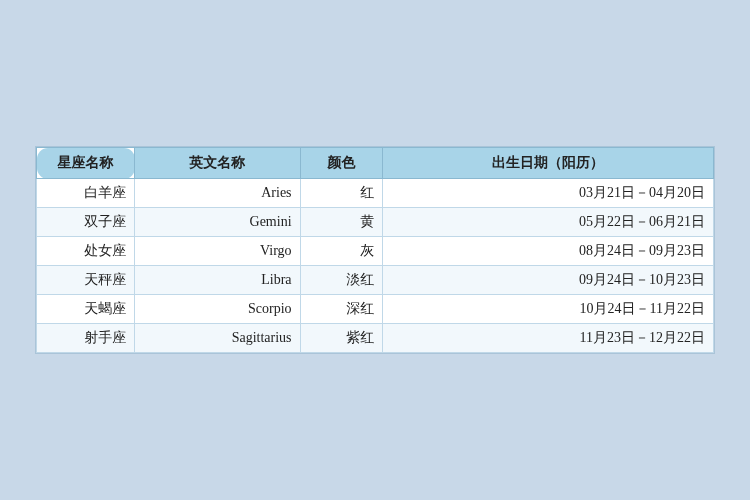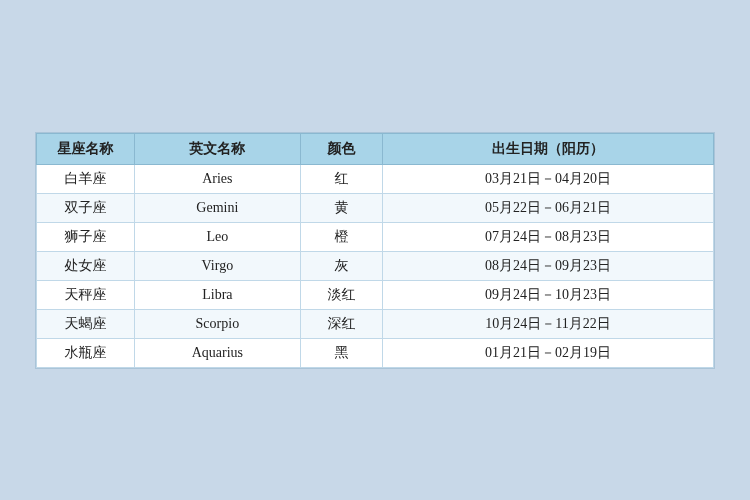--- a/index.html
+++ b/index.html
@@ -36,25 +36,25 @@
     }
     tbody tr:nth-child(even) {
       background-color: #f2f8fc;
     }
     tbody tr:nth-child(odd) {
       background-color: #ffffff;
     }
     tbody td {
       border: 1px solid #c0d8e8;
       padding: 5px 8px;
-      text-align: center;
+      text-align: right;
       color: #222;
       font-size: 14px;
     }
-    .col-cn { width: 95px; }
+    .col-cn { width: 95px; border-radius: 11px; }
     .col-en { width: 160px; font-family: Liberation Serif, serif; }
     .col-color { width: 80px; }
     .col-date { width: 320px; }
   </style>
 </head>
 <body>
 
 <div class="table-container">
   <table>
     <thead>
@@ -72,44 +72,38 @@
           <td>红</td>
           <td>03月21日－04月20日</td>
         </tr>
         <tr>
           <td>双子座</td>
           <td>Gemini</td>
           <td>黄</td>
           <td>05月22日－06月21日</td>
         </tr>
         <tr>
-          <td>狮子座</td>
-          <td>Leo</td>
-          <td>橙</td>
-          <td>07月24日－08月23日</td>
-        </tr>
-        <tr>
           <td>处女座</td>
           <td>Virgo</td>
           <td>灰</td>
           <td>08月24日－09月23日</td>
         </tr>
         <tr>
           <td>天秤座</td>
           <td>Libra</td>
           <td>淡红</td>
           <td>09月24日－10月23日</td>
         </tr>
         <tr>
           <td>天蝎座</td>
           <td>Scorpio</td>
           <td>深红</td>
           <td>10月24日－11月22日</td>
         </tr>
         <tr>
-          <td>水瓶座</td>
-          <td>Aquarius</td>
-          <td>黑</td>
-          <td>01月21日－02月19日</td>
+          <td>射手座</td>
+          <td>Sagittarius</td>
+          <td>紫红</td>
+          <td>11月23日－12月22日</td>
         </tr>
       </tbody>
   </table>
 </div>
 
 </body></html>

